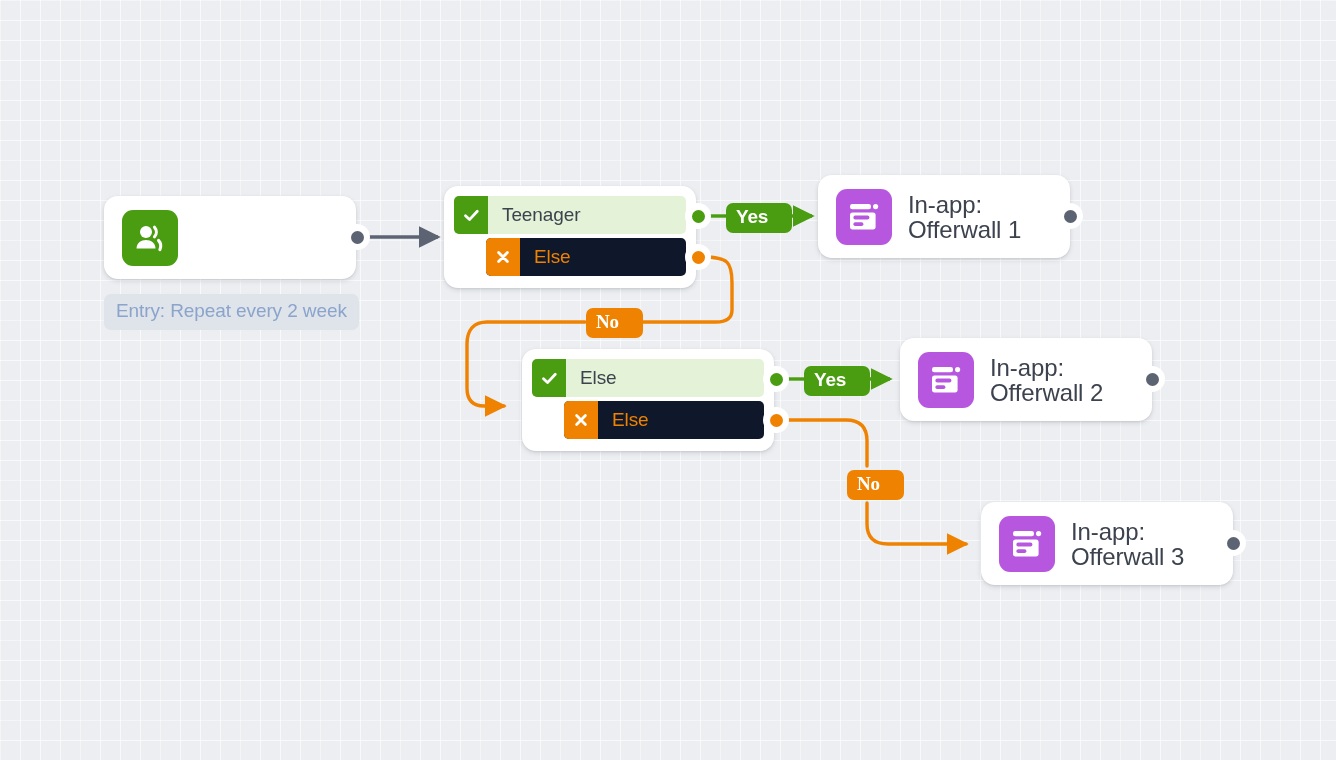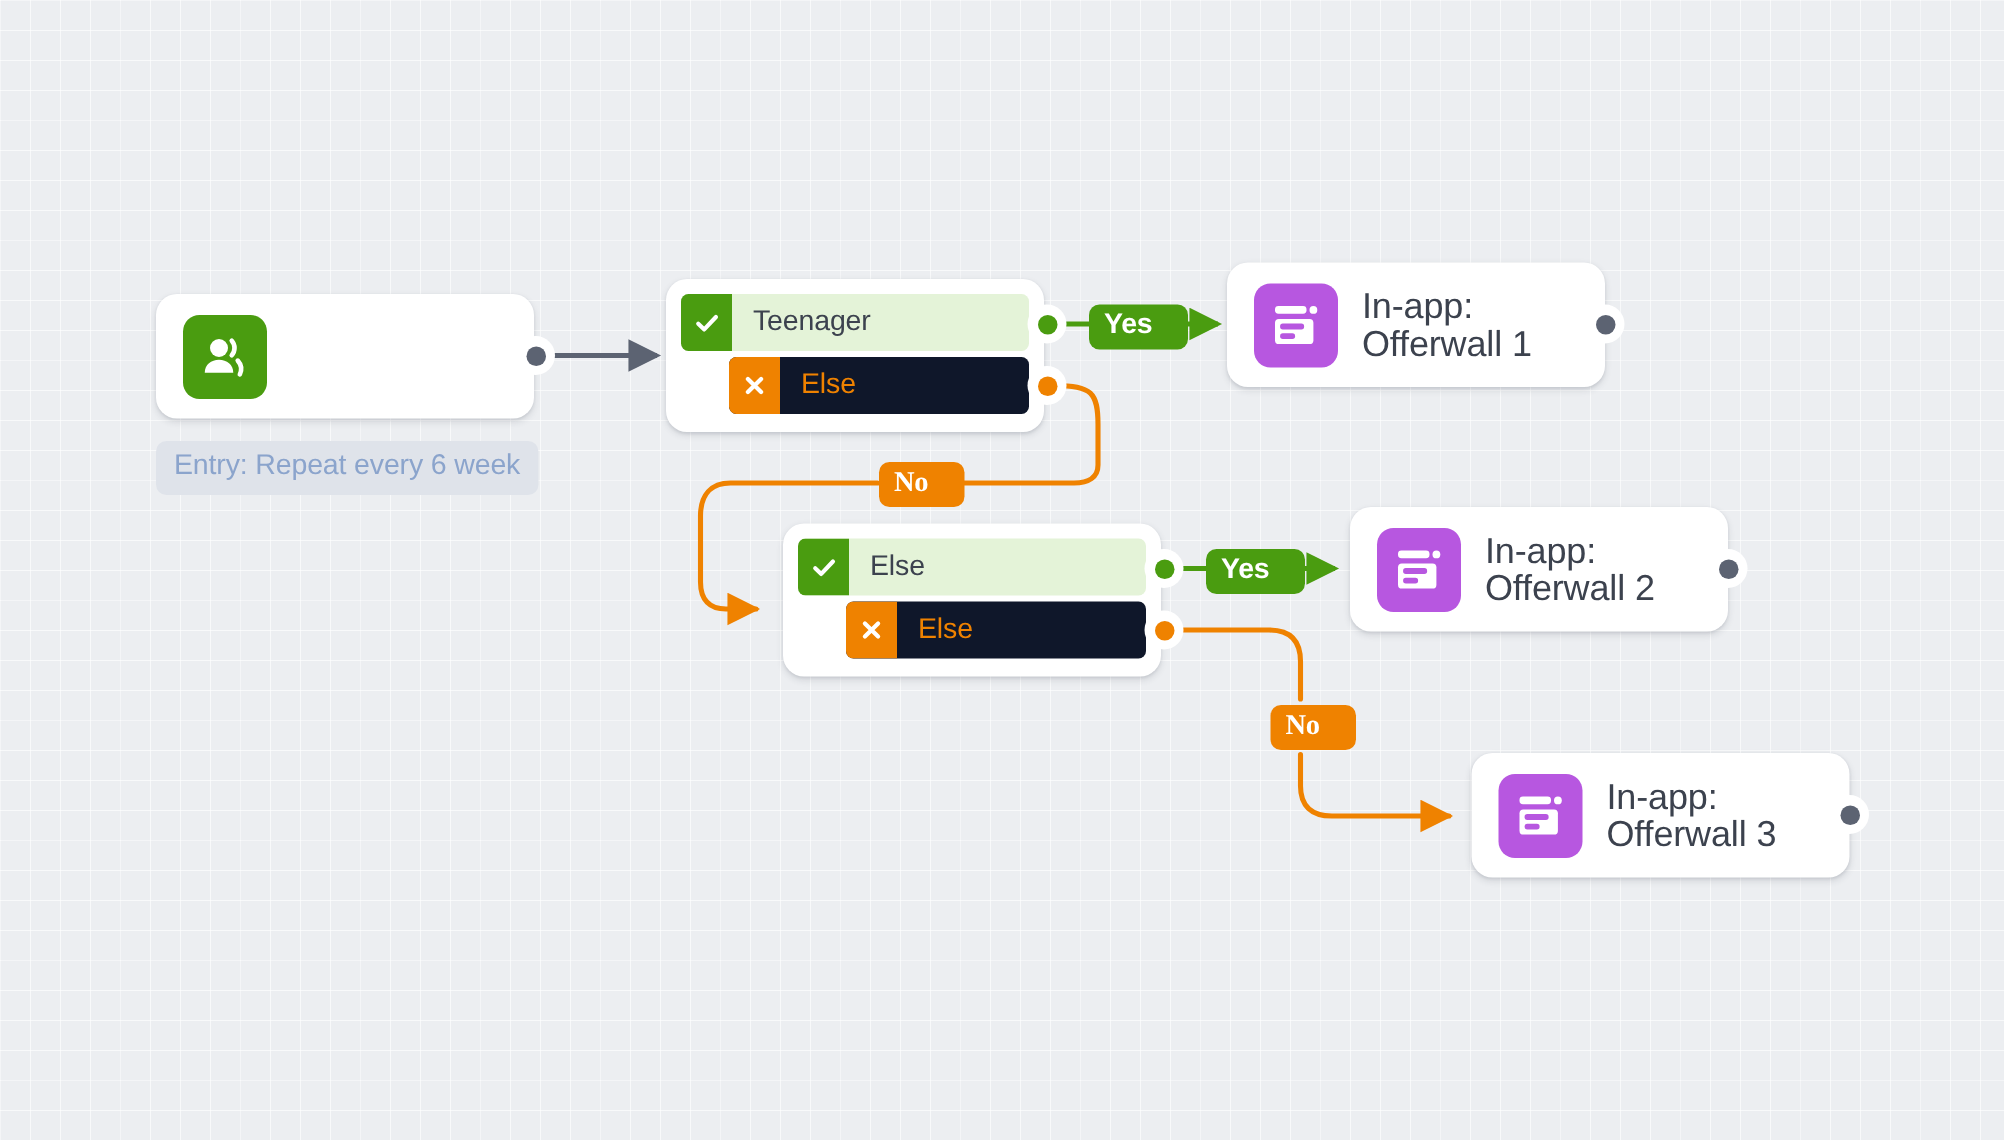--- a/index.html
+++ b/index.html
@@ -238,21 +238,21 @@
       <svg width="34" height="34" viewBox="0 0 34 34" xmlns="http://www.w3.org/2000/svg">
         <circle cx="13" cy="11" r="6" fill="#ffffff"></circle>
         <path d="M3.5 27.5 c0-5.4 4.3-8.6 9.5-8.6 s9.5 3.2 9.5 8.6 z" fill="#ffffff"></path>
         <path d="M21.5 6.2 a7.2 7.2 0 0 1 0 9.6" fill="none" stroke="#ffffff" stroke-width="3.1" stroke-linecap="round"></path>
         <path d="M25.5 19.4 a8.5 8.5 0 0 1 1.4 9.2" fill="none" stroke="#ffffff" stroke-width="3.1" stroke-linecap="round"></path>
       </svg>
     </div>
   </div>
   <div class="port" style="left:344px; top:224px;"></div>
 
-  <div class="entry-pill" style="left:104px; top:294px;">Entry: Repeat every 6 week</div>
+  <div class="entry-pill" style="left:104px; top:294px;">Entry: Repeat every 2 week</div>
 
   <div class="node cond-node" style="left:444px; top:186px; width:252px; height:102px;">
     <div class="cond-row yes">
       <div class="badge">
         <svg width="17" height="17" viewBox="0 0 17 17" xmlns="http://www.w3.org/2000/svg">
           <path d="M2.5 8.8 L6.5 12.6 L14.3 4.3" fill="none" stroke="#ffffff" stroke-width="2.8" stroke-linecap="round" stroke-linejoin="round"></path>
         </svg>
       </div>
       <div class="label">Teenager</div>
     </div>

